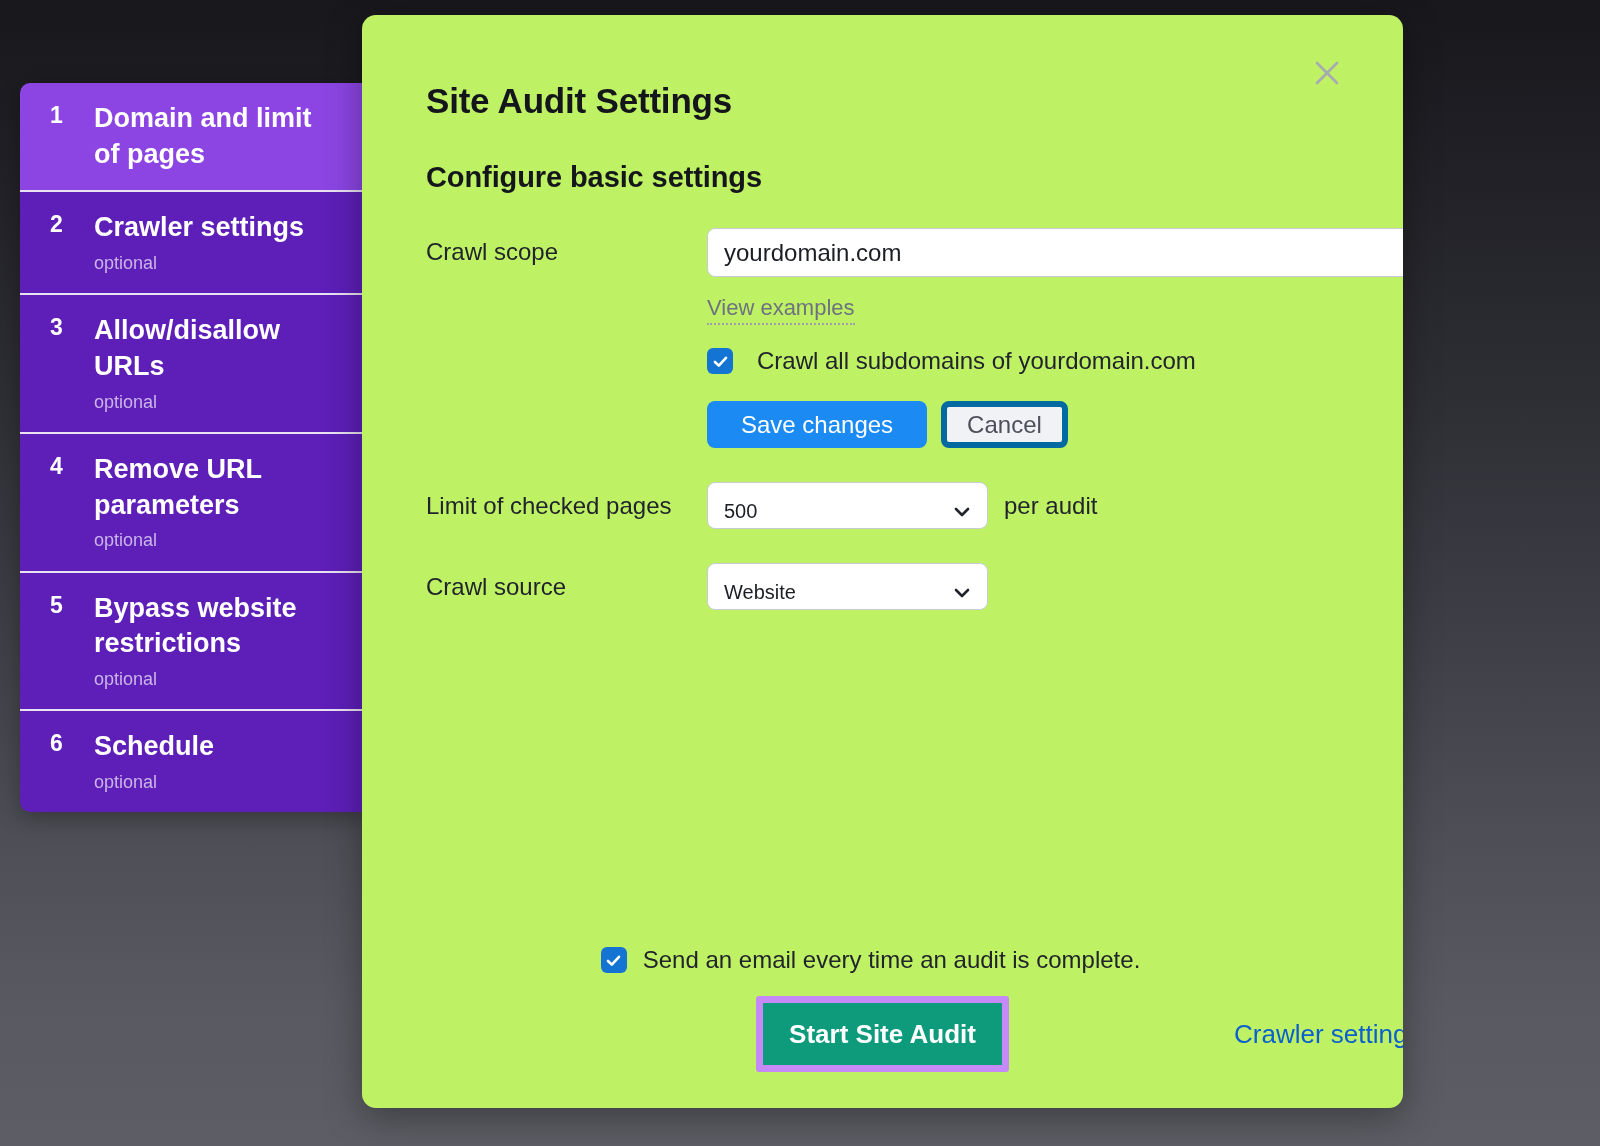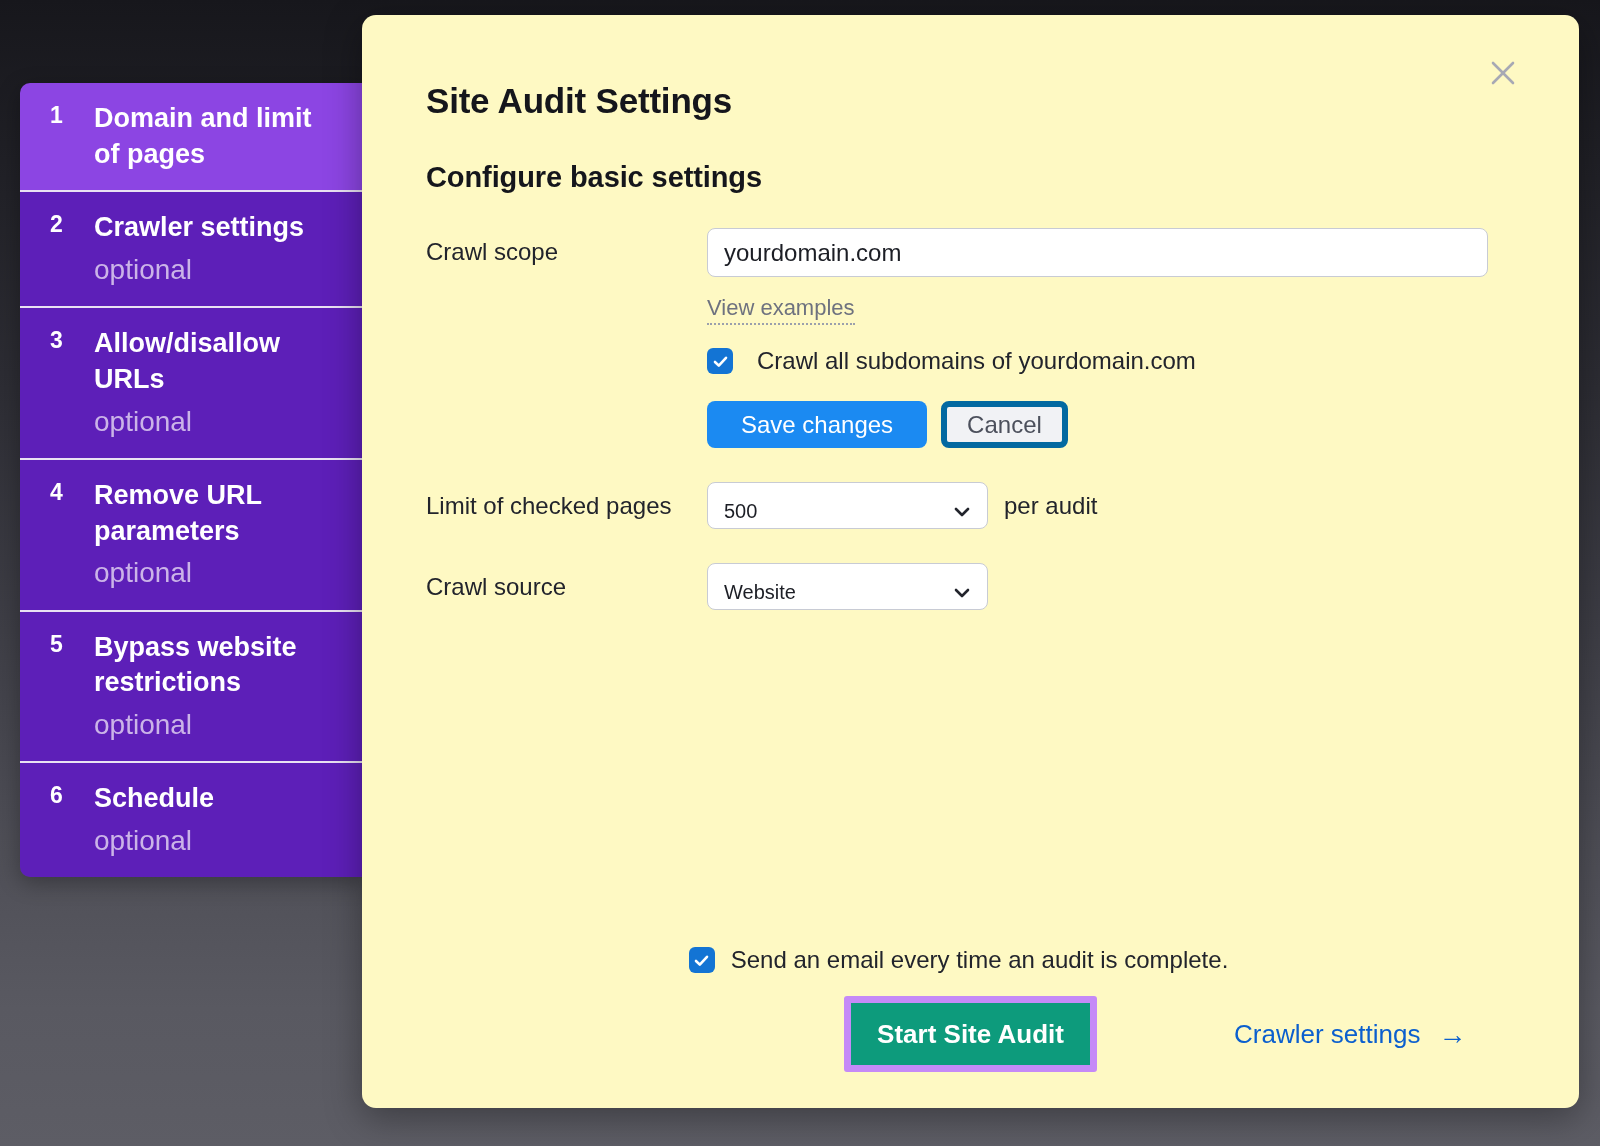--- a/index.html
+++ b/index.html
@@ -56,34 +56,34 @@
   }
   .step-body { flex: 1 1 auto; min-width: 0; }
   .step-label {
     color: #ffffff;
     font-size: 27px;
     font-weight: bold;
     line-height: 1.32;
   }
   .step-optional {
     color: #cbb4e8;
-    font-size: 28px;
+    font-size: 18px;
     line-height: 1.3;
     margin-top: 6px;
     font-weight: normal;
   }
 
   
   #modal {
     position: absolute;
     left: 362px;
     top: 15px;
-    width: 1217px;
+    width: 1041px;
     height: 1093px;
-    background: #fef9c3;
+    background: #bef264;
     border-radius: 14px;
     box-shadow: 0 10px 36px rgba(0,0,0,0.34);
     z-index: 5;
     overflow: hidden;
   }
 
   #close-button {
     position: absolute;
     right: 56px;
     top: 38px;

